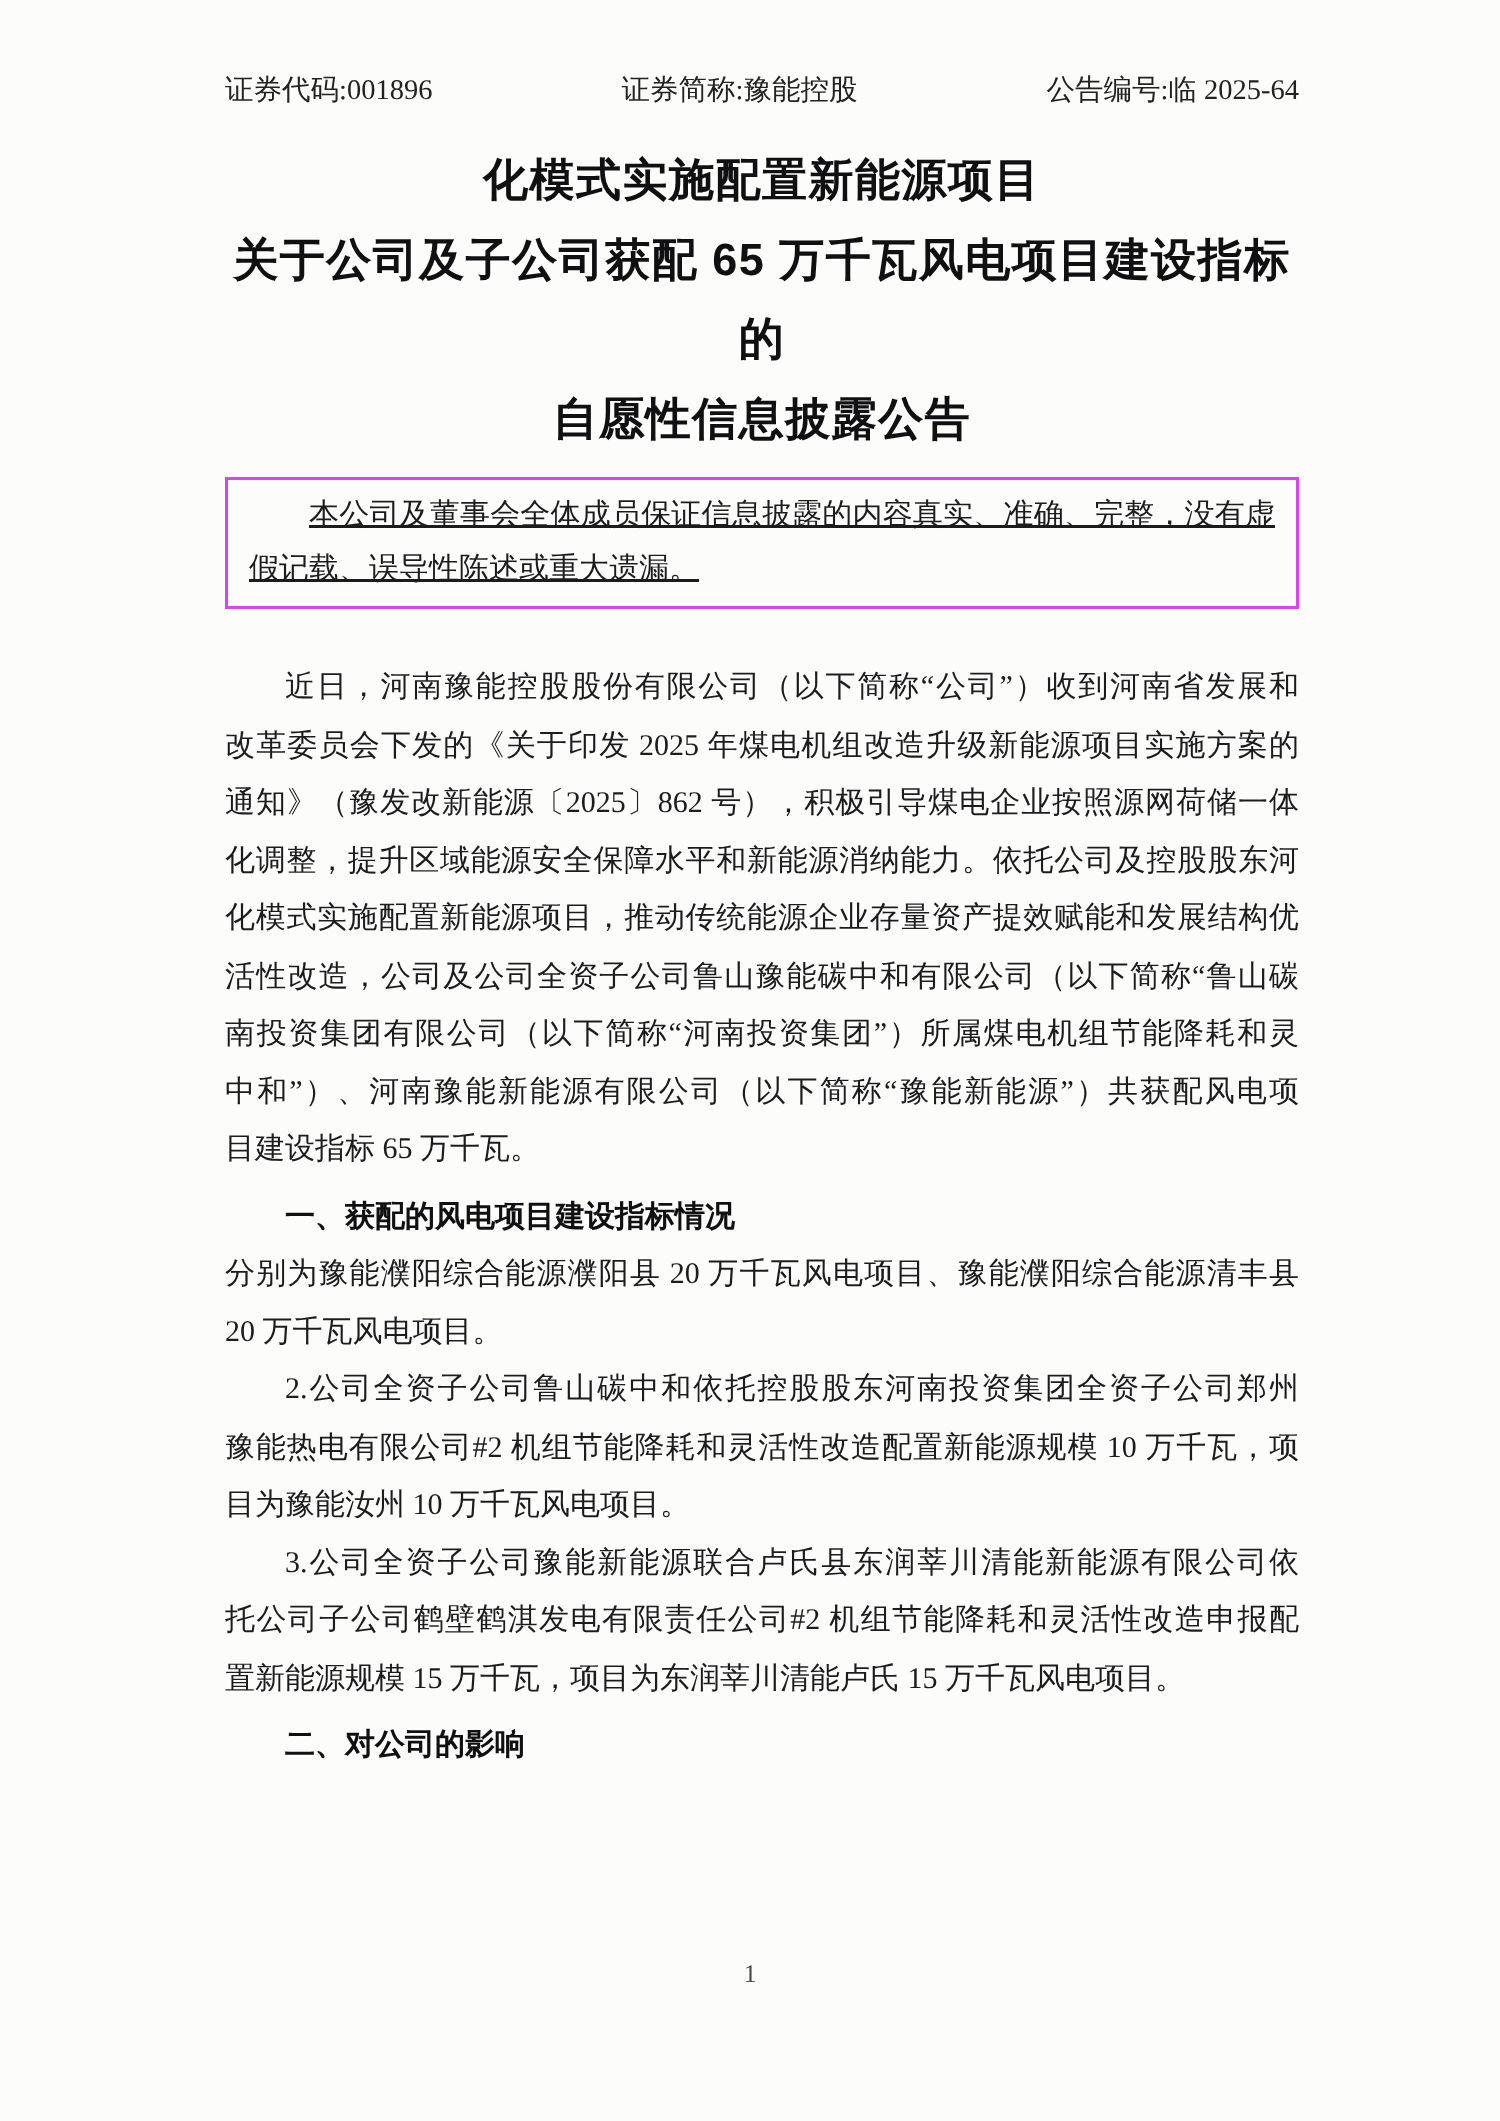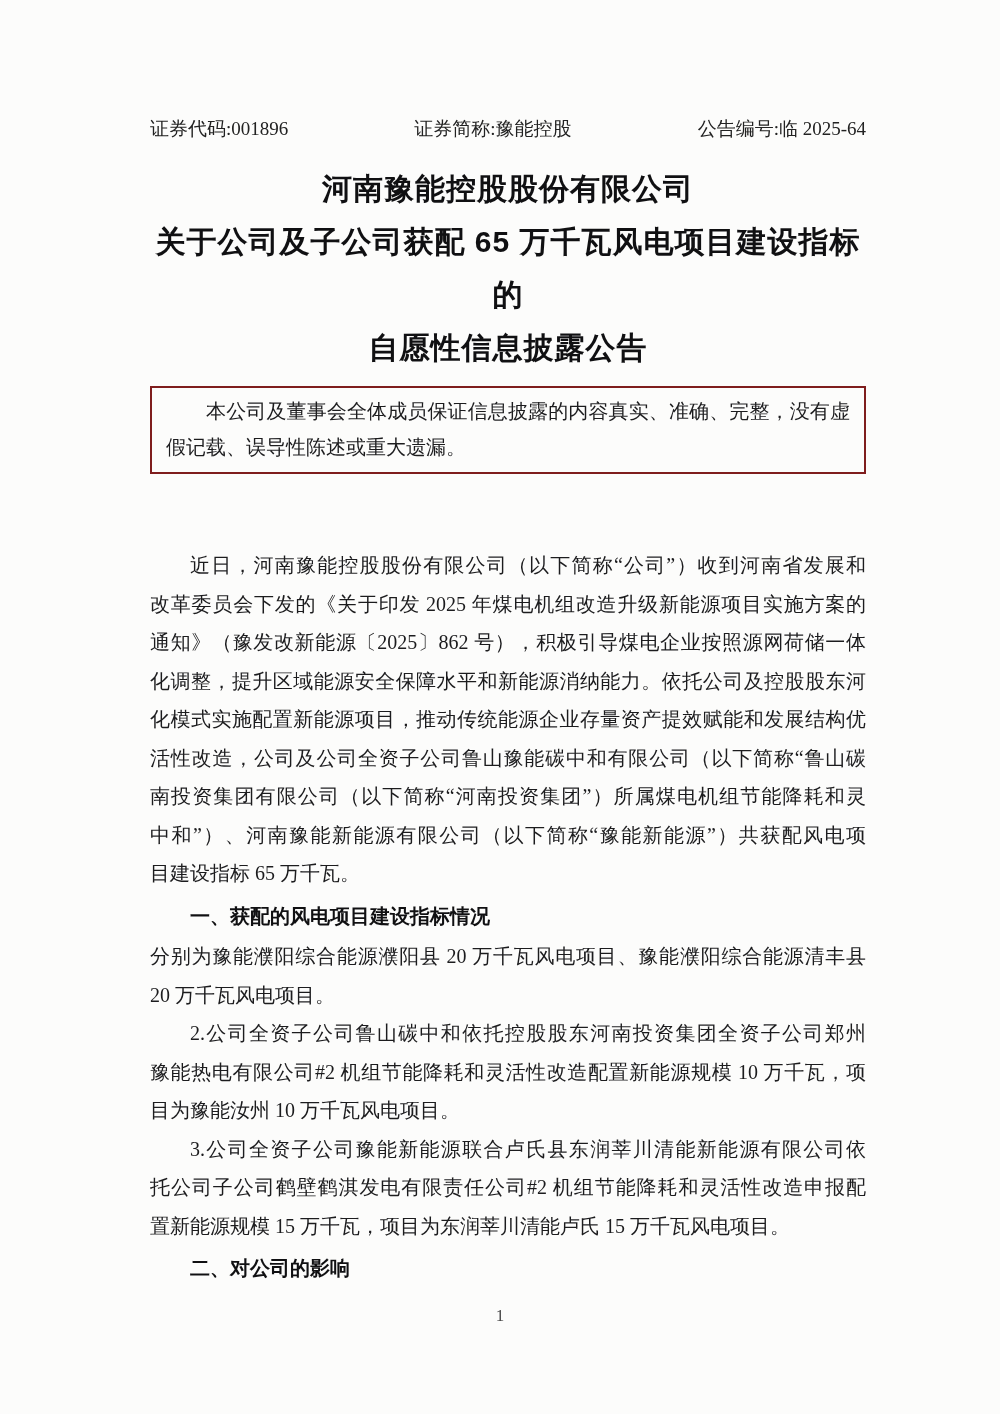--- a/index.html
+++ b/index.html
@@ -12,21 +12,21 @@
     position: relative;
     width: 1000px; height: 1414px;
     background: #fcfcfb;
     color: #1c1c1e;
     overflow: hidden;
   }
   .content {
     position: absolute;
     left: 150px; top: 0;
     width: 716px;
-    padding-top: 116px;
+    padding-top: 48px;
   }
   .header-row {
     display: flex;
     justify-content: space-between;
     align-items: baseline;
     font-size: 19px;
     line-height: 26px;
     margin-bottom: 20px;
     color: #222;
   }
@@ -36,38 +36,39 @@
     font-weight: 700;
     font-size: 30px;
     line-height: 53px;
     color: #101012;
     letter-spacing: 1px;
     margin-bottom: 12px;
   }
   .disclaimer-box {
     box-sizing: border-box;
     width: 716px;
-    border: 2px solid #7f1d1d;
+    border: 2px solid #d946ef;
     padding: 5px 14px 7px 14px;
     font-size: 20px;
     line-height: 36px;
+    text-decoration: underline;
   }
   .body-block {
-    margin-top: 72px;
+    margin-top: 33px;
     font-size: 20px;
     line-height: 38.5px;
   }
   .line {
     text-align: justify;
     text-align-last: justify;
   }
   .line.last { text-align-last: left; }
   .line.indent { text-indent: 2em; }
   .sec-heading {
-    font-family: Liberation Mono, monospace;
+    font-family: Liberation Sans, sans-serif;
     font-weight: 700;
     text-indent: 2em;
     color: #101012;
     margin-top: 6px;
   }
   .page-number {
     position: absolute;
     top: 1306px;
     left: 0; right: 0;
     text-align: center;
@@ -81,21 +82,21 @@
 <div class="page">
   <div class="content">
 
     <div class="header-row">
       <span>证券代码:001896</span>
       <span>证券简称:豫能控股</span>
       <span>公告编号:临 2025-64</span>
     </div>
 
     <div class="title-block">
-      <div class="title-line">河南豫能控股股份有限公司</div>
+      <div class="title-line">化模式实施配置新能源项目</div>
       <div class="title-line">关于公司及子公司获配 65 万千瓦风电项目建设指标的</div>
       <div class="title-line">自愿性信息披露公告</div>
     </div>
 
     <div class="disclaimer-box">
       <div class="line indent">本公司及董事会全体成员保证信息披露的内容真实、准确、完整，没有虚</div>
       <div class="line last">假记载、误导性陈述或重大遗漏。</div>
     </div>
 
     <div class="body-block">

